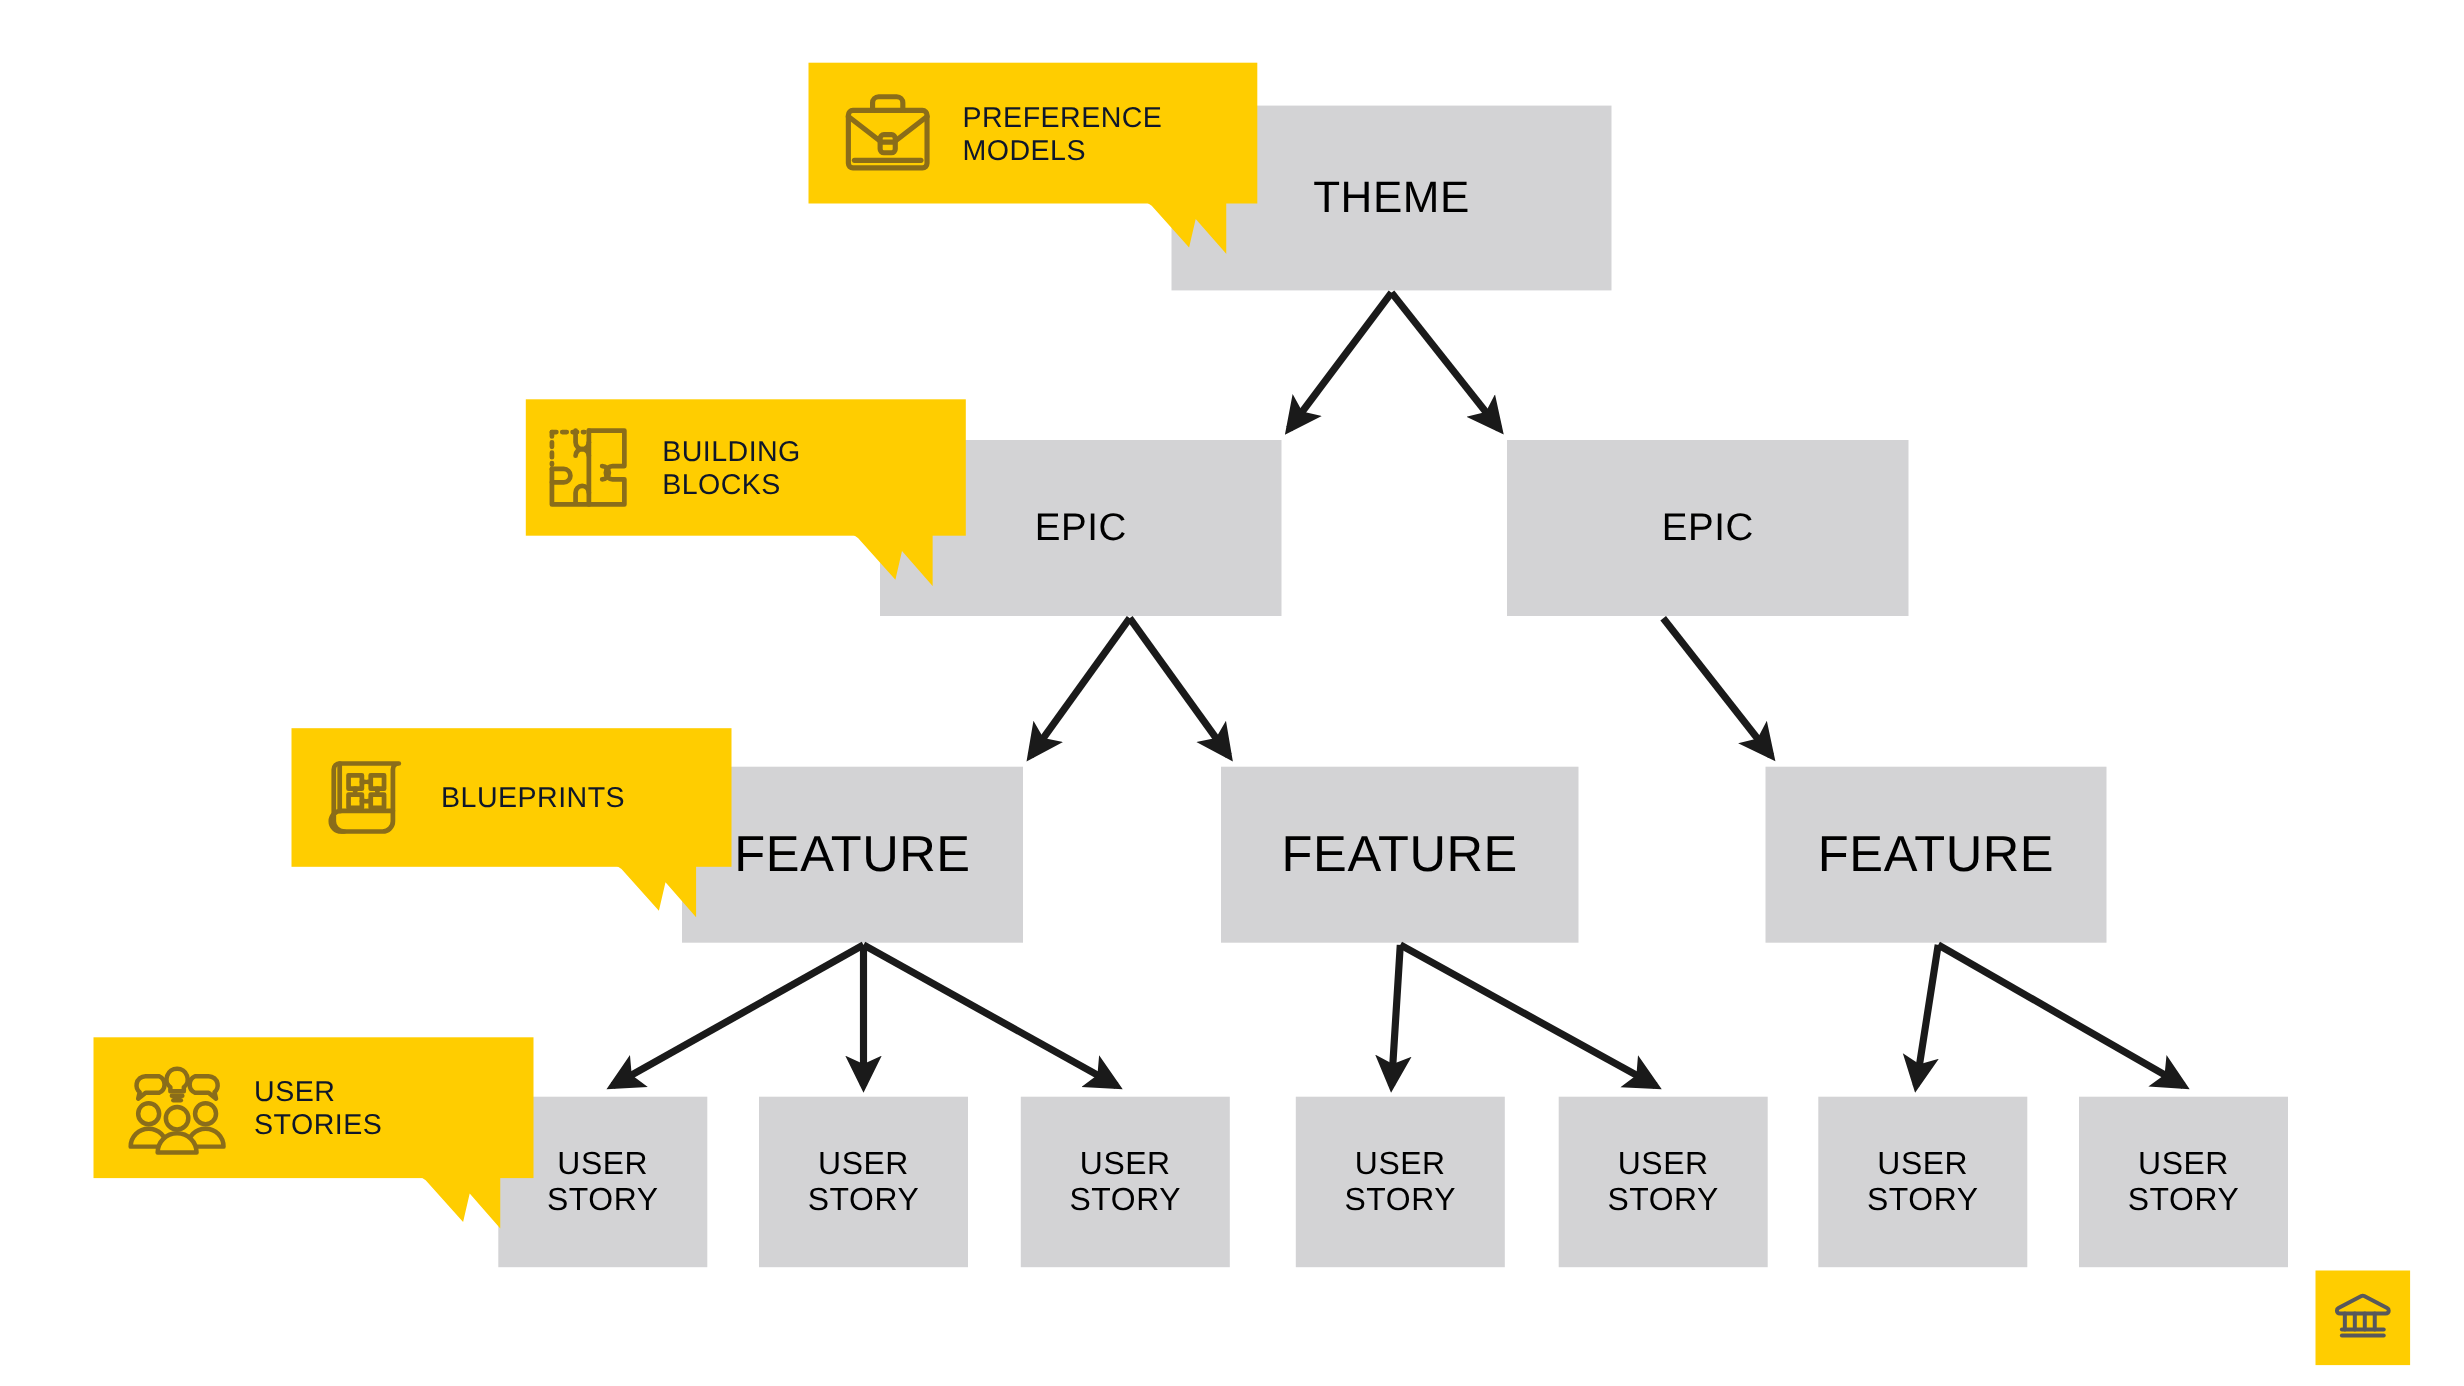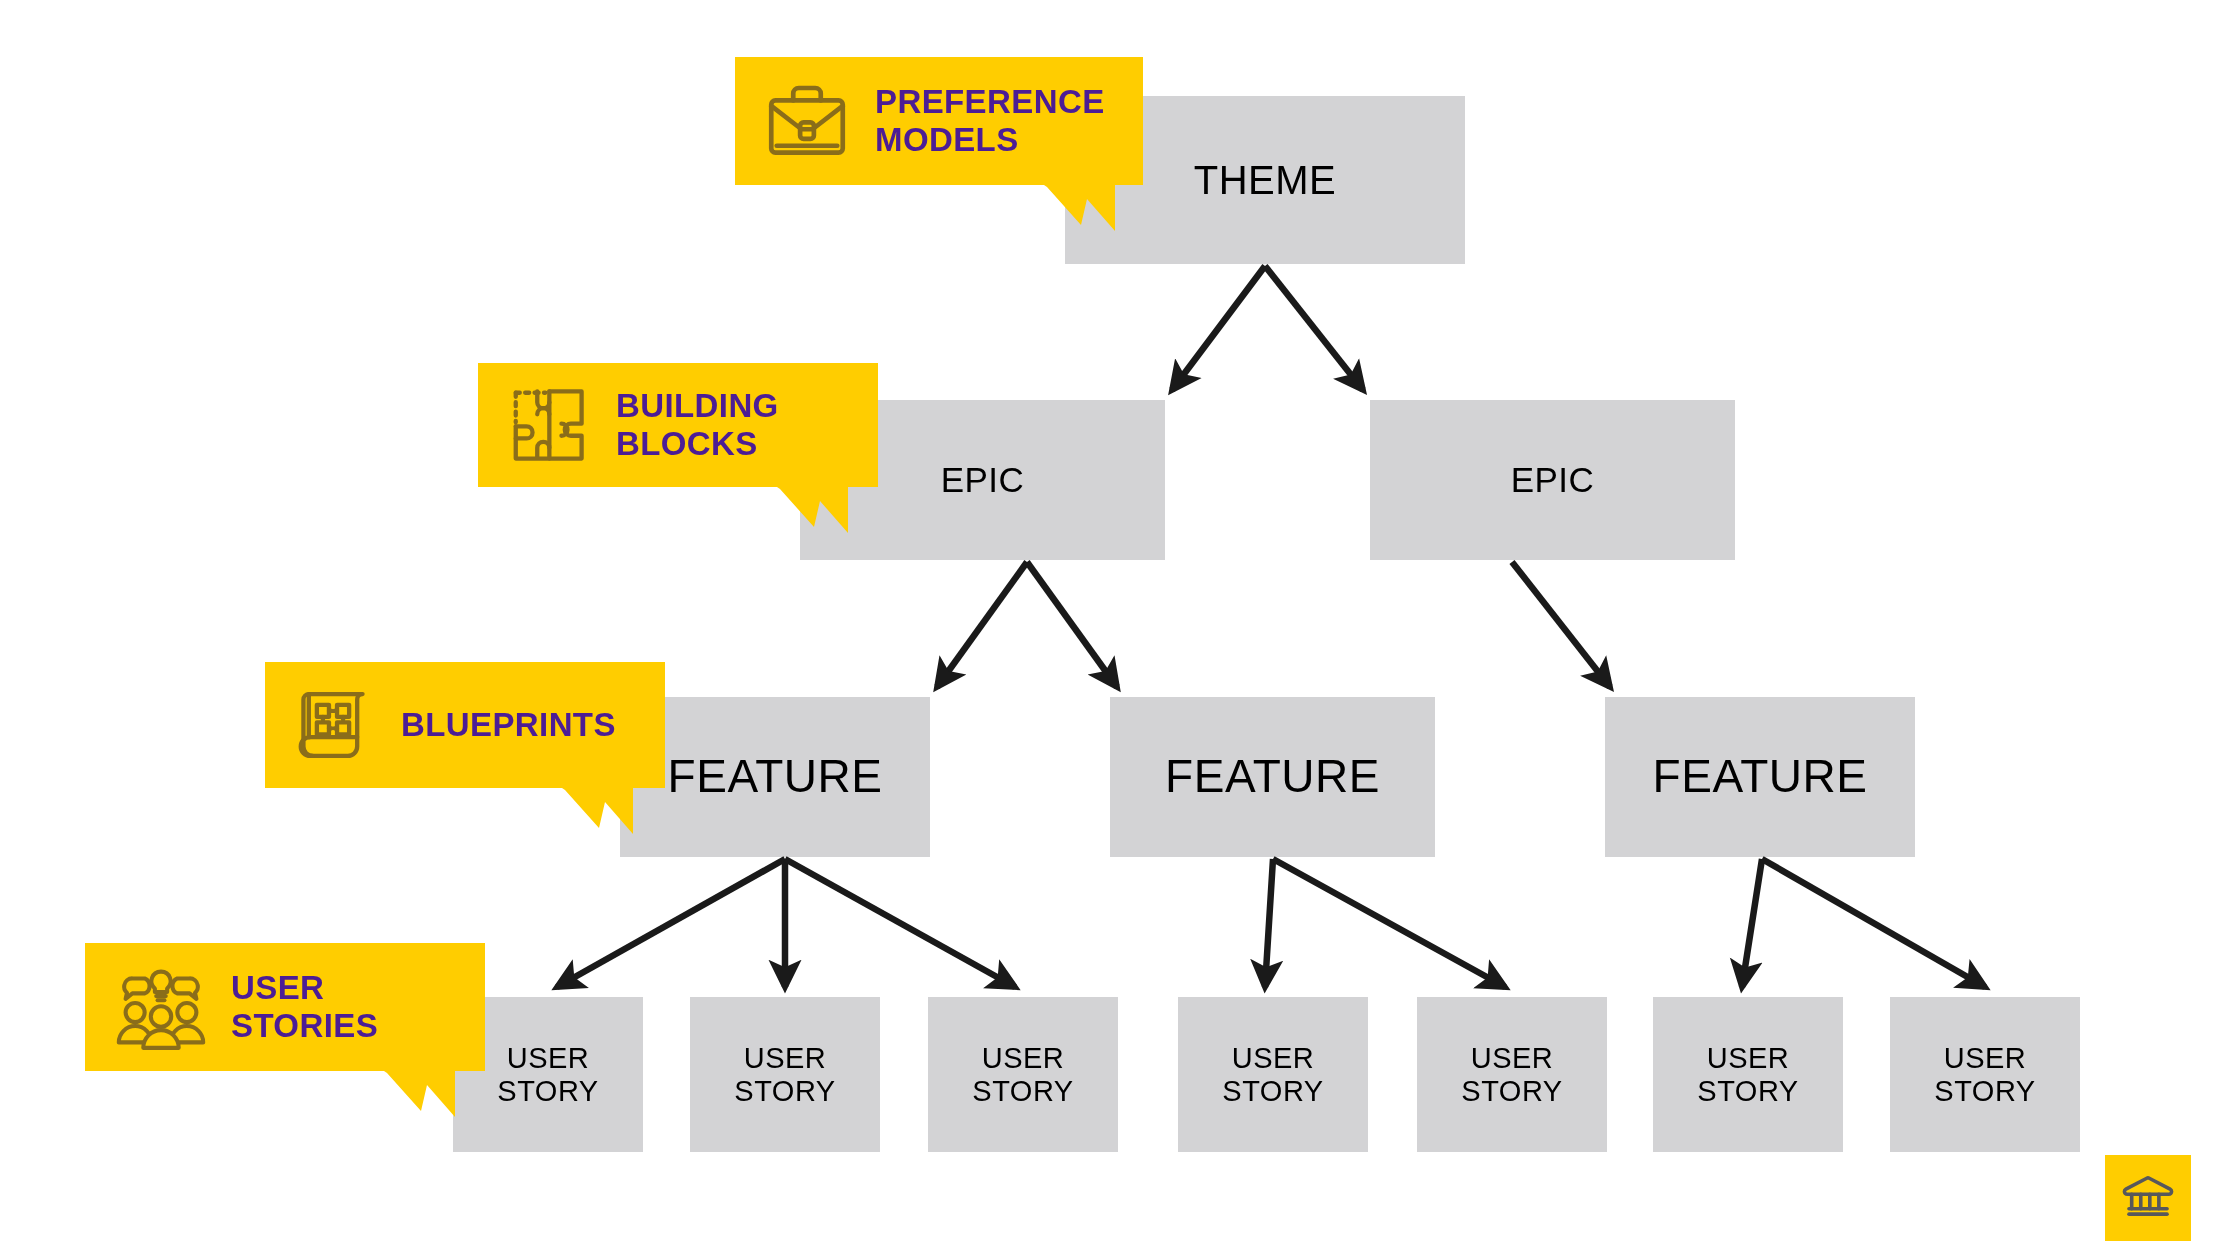--- a/index.html
+++ b/index.html
@@ -73,26 +73,26 @@
     z-index: 1;
   }
   .callout .callout-icon {
     flex: 0 0 auto;
     display: flex;
     align-items: center;
     justify-content: center;
   }
   .callout .callout-text {
     flex: 1 1 auto;
-    color: #4c1d95;
-    font-size: 33px;
+    color: #0f172a;
+    font-size: 26px;
     line-height: 1.16;
     letter-spacing: 0.4px;
     white-space: pre-line;
-    font-weight: 700;
+    font-weight: 400;
   }
 
   
   #brand-mark {
     position: absolute;
     background: #ffcd00;
     display: flex;
     align-items: center;
     justify-content: center;
     z-index: 7;
@@ -197,21 +197,21 @@
       </span>
       <span class="callout-text">PREFERENCE
 MODELS</span>
     </div>
   </div>
 
   <div class="callout" style="left:478px; top:363px; width:400px; height:172px;">
     <svg class="callout-tail" style="left:290px; top:118px; width:80px; height:52px;" viewBox="0 0 80 52" xmlns="http://www.w3.org/2000/svg">
       <path d="M0,0 L80,0 L80,52 L52,20 L46,46 L12,8 Z" fill="#ffcd00"></path>
     </svg>
-    <div class="callout-body" style="width:400px; height:124px; padding: 0 14px 0 24px;">
+    <div class="callout-body" style="width:400px; height:124px; padding: 0 14px 0 10px;">
       <span class="callout-icon" style="width:92px; height:92px; margin-right:22px;">
         <svg viewBox="0 0 64 64" width="86" height="86" xmlns="http://www.w3.org/2000/svg" fill="none" stroke="#8a6d1a" stroke-width="3.2" stroke-linejoin="round" stroke-linecap="round">
           <path d="M8,8 L30,8" stroke-dasharray="3 4"></path>
           <path d="M8,8 L8,30" stroke-dasharray="3 4"></path>
           <path d="M33,7 L57,7 L57,31 L49,31 a4.5,4.5 0 0 0 0,9 l8,0 L57,57 L33,57"></path>
           <path d="M33,7 L33,15 a4.5,4.5 0 0 1 -9,0 L24,7"></path>
           <path d="M8,33 L8,57 L33,57 L33,49 a4.5,4.5 0 0 0 -9,0 L24,57"></path>
           <path d="M8,33 L16,33 a4.5,4.5 0 0 1 0,9 L8,42"></path>
           <path d="M33,15 L33,31 L33,40 L33,49"></path>
           <path d="M24,24 a4.5,4.5 0 0 1 9,0"></path>

